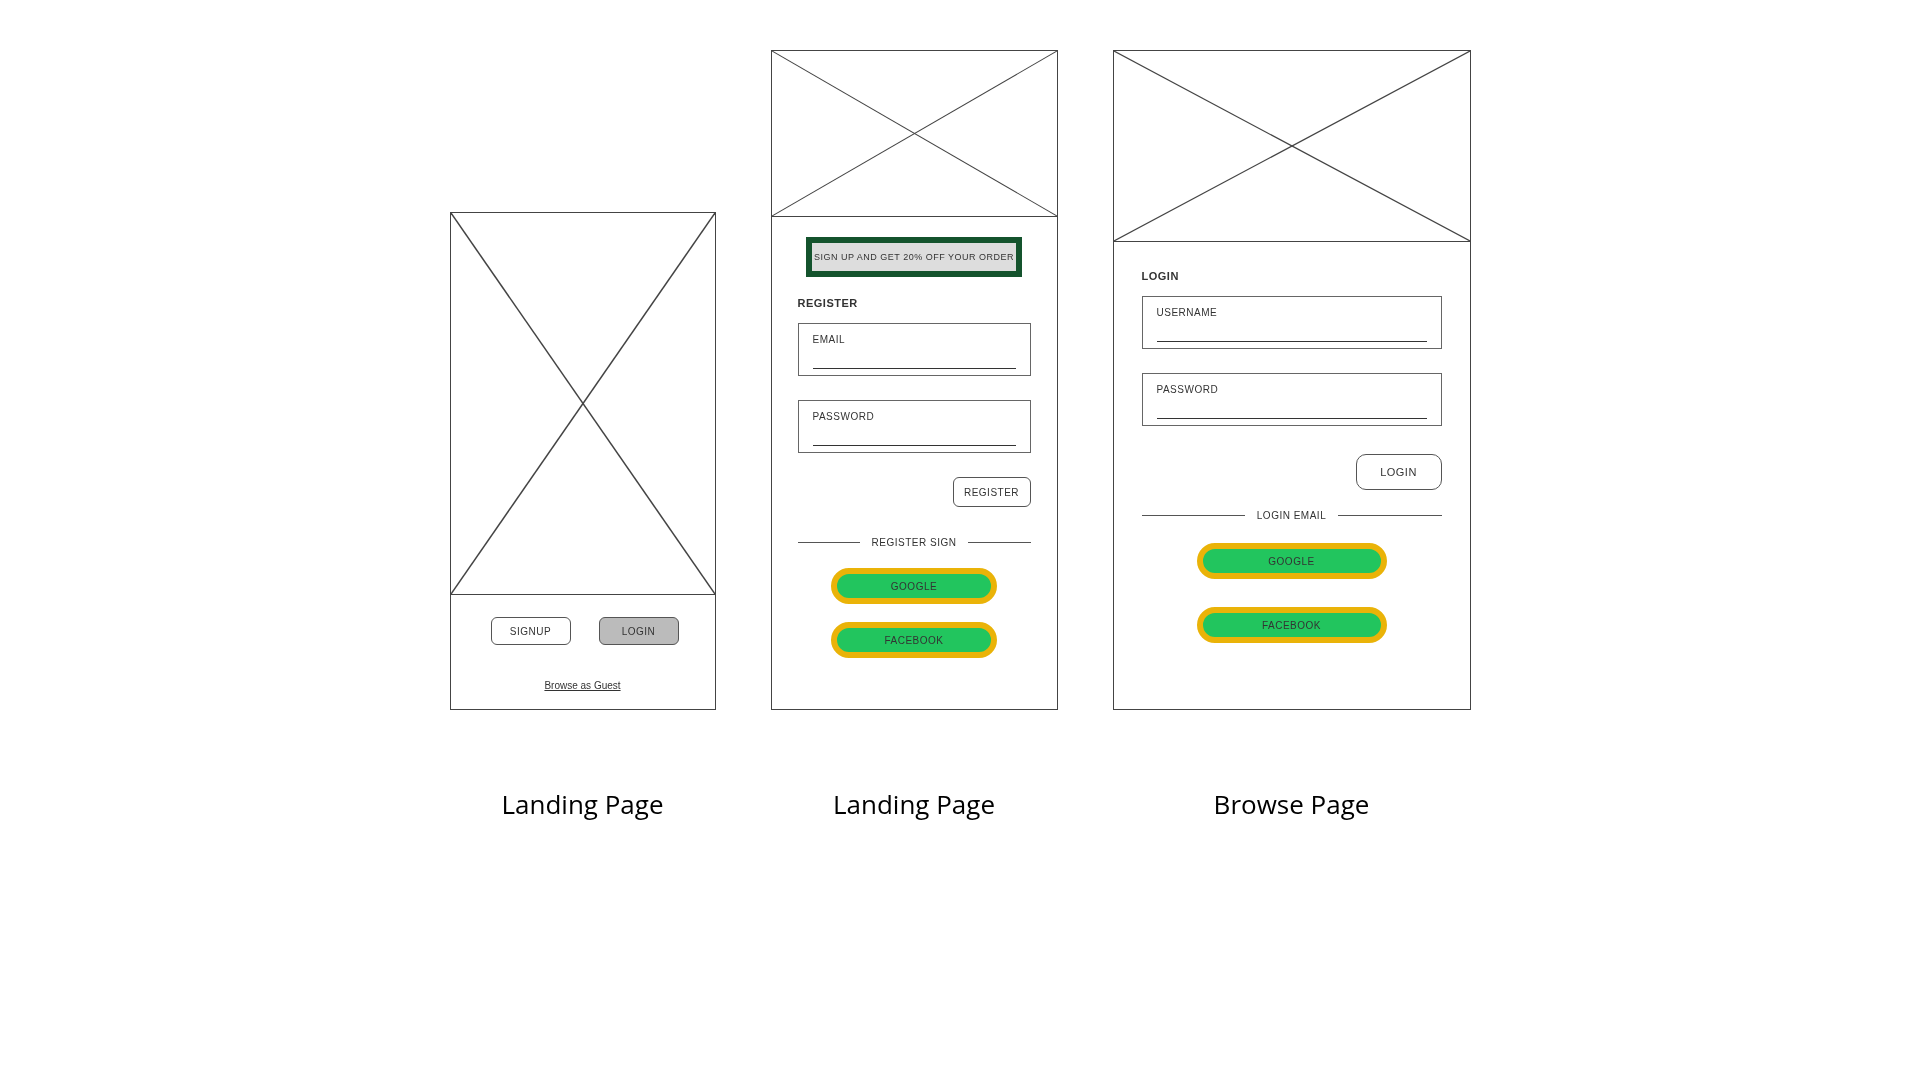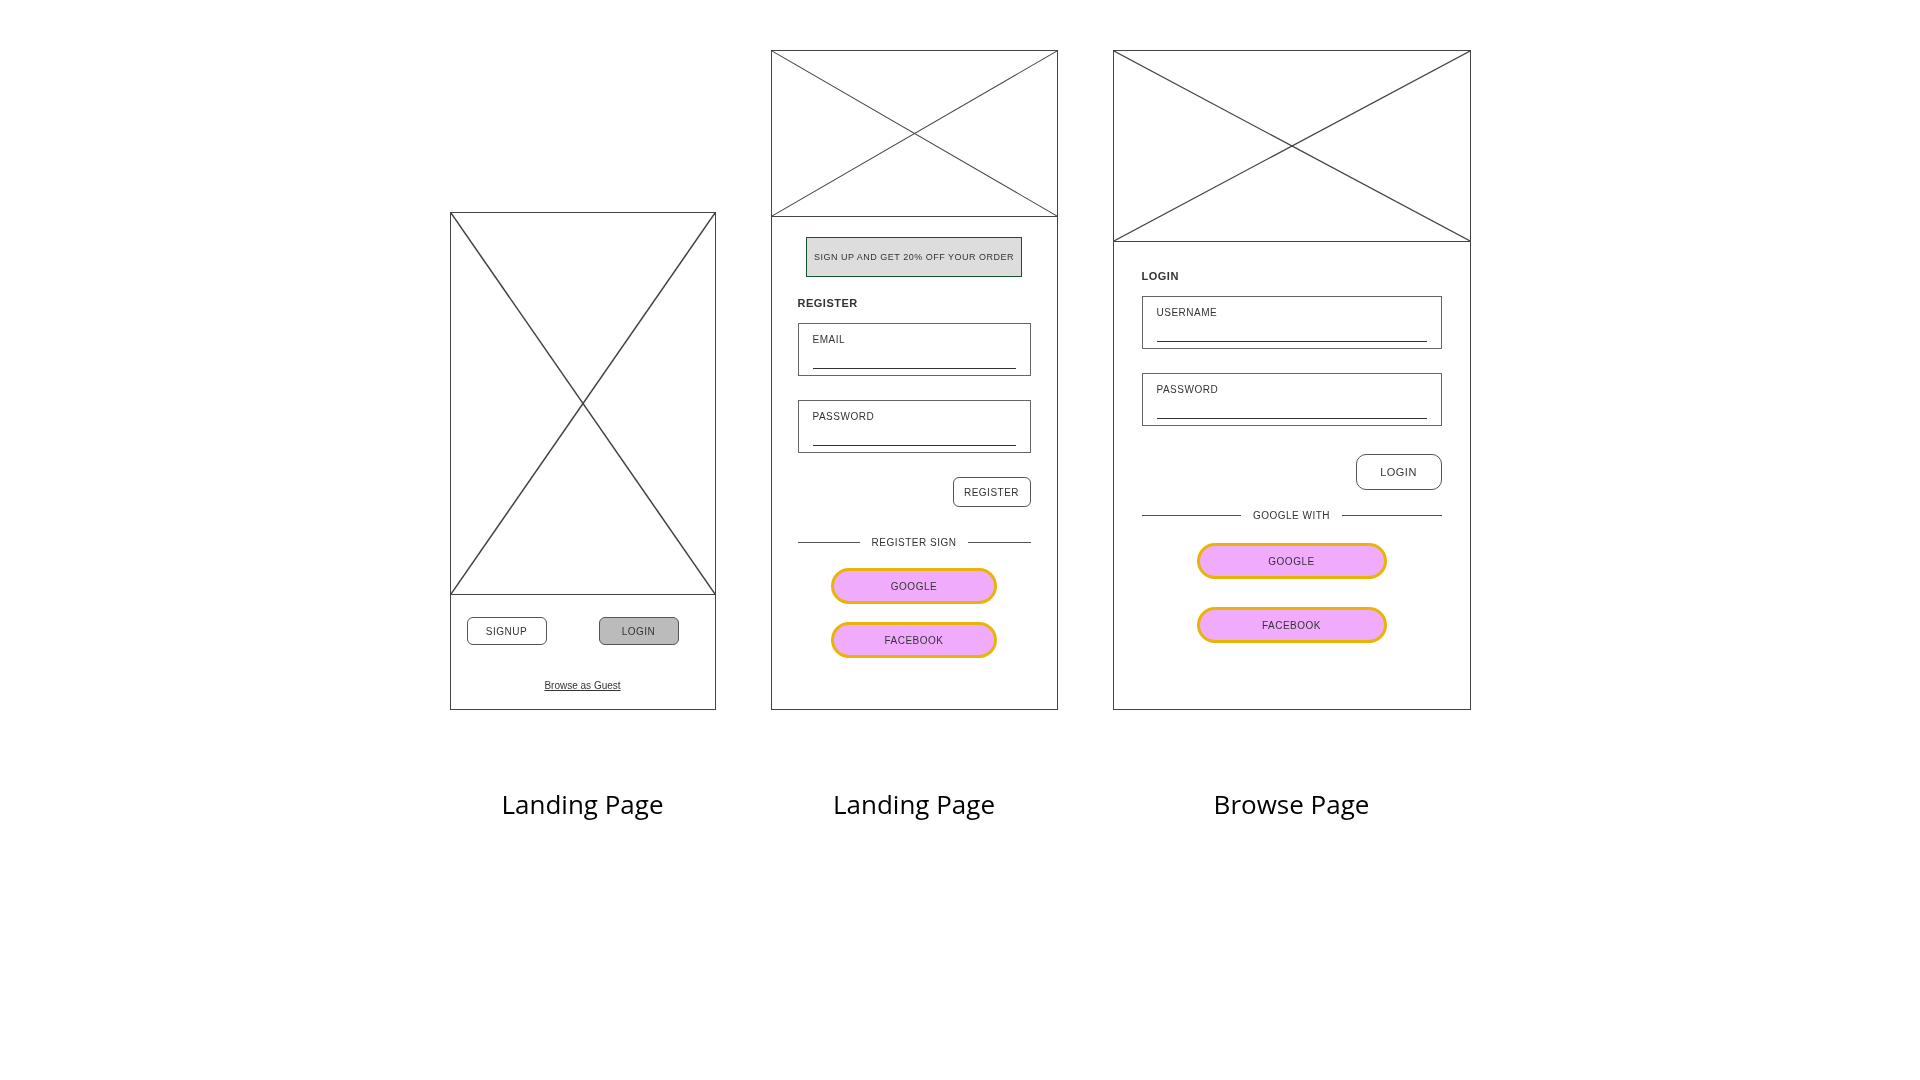--- a/index.html
+++ b/index.html
@@ -67,23 +67,23 @@
       background: #fff;
       font-size: 10px;
       letter-spacing: 0.5px;
       color: #333;
       display: flex;
       align-items: center;
       justify-content: center;
       cursor: pointer;
     }
     .btn-pill {
-      border: 3px solid #eab308;
+      border: 6px solid #eab308;
       border-radius: 18px;
-      background: #f0abfc;
+      background: #22c55e;
       font-size: 10px;
       letter-spacing: 0.5px;
       color: #333;
       display: flex;
       align-items: center;
       justify-content: center;
       height: 36px;
       cursor: pointer;
     }
     .divider-row {
@@ -102,39 +102,39 @@
     }
     .section-title {
       font-size: 11px;
       font-weight: bold;
       letter-spacing: 0.5px;
       color: #333;
       margin-bottom: 14px;
     }
     .banner {
       background: #ddd;
-      border: 1px solid #14532d;
+      border: 6px solid #14532d;
       font-size: 9px;
       color: #333;
       display: flex;
       align-items: center;
       justify-content: center;
       letter-spacing: 0.5px;
     }
     .link {
       font-size: 10px;
       text-decoration: underline;
       color: #333;
       cursor: pointer;
     }
 
     
     .landing-panel { width: 266px; height: 498px; }
     .landing-hero { height: 383px; margin: -1px -1px 0 -1px; border: 1.5px solid #444; }
-    .landing-actions { padding: 22px 36px 10px 16px; display: flex; justify-content: space-between; }
+    .landing-actions { padding: 22px 36px 10px 40px; display: flex; justify-content: space-between; }
     .landing-actions .btn { width: 80px; height: 28px; }
     .btn-filled { background: #bbb; }
     .landing-link { text-align: center; margin-top: 20px; }
 
     
     .register-panel { width: 287px; height: 660px; }
     .register-hero { height: 167px; margin: -1px -1px 0 -1px; border: 1.5px solid #444; }
     .register-body { padding: 20px 26px 20px 26px; }
     .register-banner { height: 40px; margin: 0 auto 20px auto; width: 216px; }
     .register-submit-row { display: flex; justify-content: flex-end; margin-top: 22px; margin-bottom: 30px; }
@@ -235,21 +235,21 @@
           <div class="field-label">PASSWORD</div>
           <div class="field-underline"></div>
         </div>
 
         <div class="login-submit-row">
           <div class="btn">LOGIN</div>
         </div>
 
         <div class="divider-row">
           <div class="line"></div>
-          <div class="txt">GOOGLE WITH</div>
+          <div class="txt">LOGIN EMAIL</div>
           <div class="line"></div>
         </div>
 
         <div class="login-social">
           <div class="btn-pill">GOOGLE</div>
           <div class="btn-pill">FACEBOOK</div>
         </div>
       </div>
     </div>
     <div class="caption">Browse Page</div>

